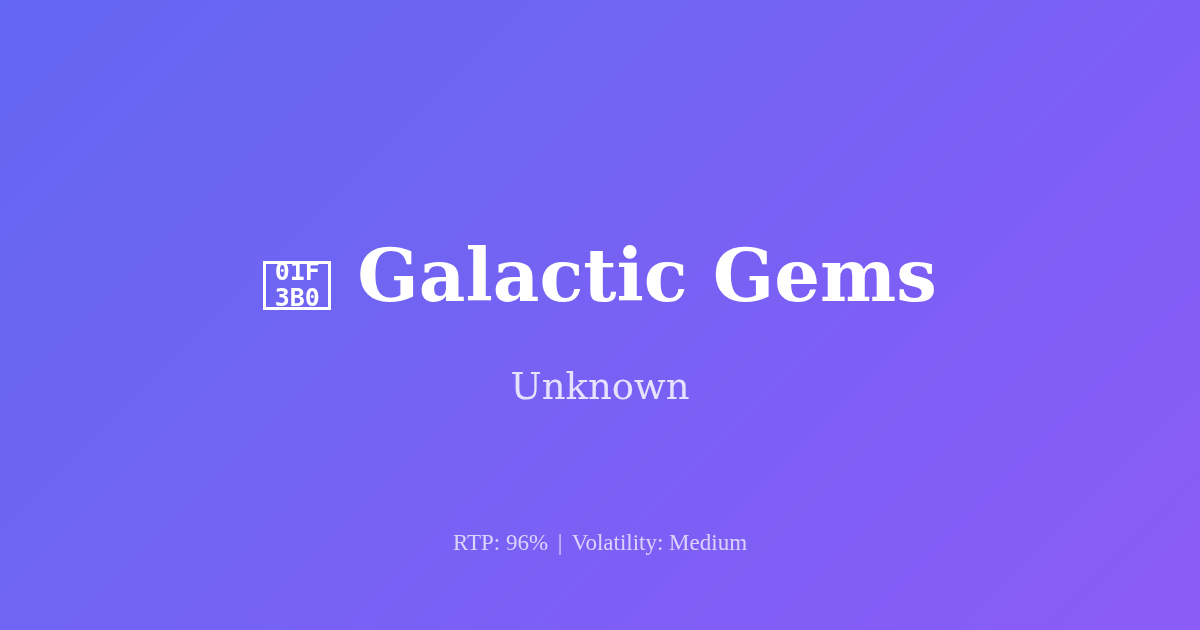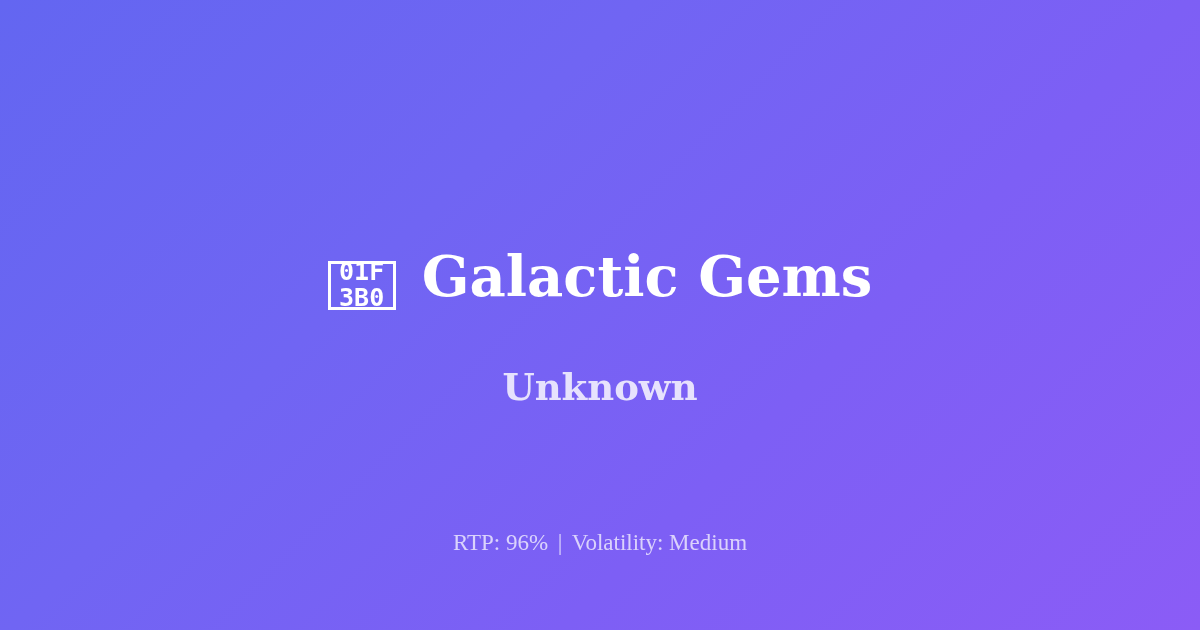--- a/index.html
+++ b/index.html
@@ -61,36 +61,36 @@
     letter-spacing: 0px;
     color: #ffffff;
     line-height: 26px;
     height: 26px;
     display: block;
   }
 
   .game-title {
     font-family: "DejaVu Serif", "Liberation Serif", serif;
     font-weight: 700;
-    font-size: 56px;
+    font-size: 72px;
     line-height: 88px;
     color: #ffffff;
     white-space: nowrap;
     letter-spacing: 0px;
   }
 
   
   .provider {
     position: absolute;
     left: 0;
     right: 0;
     top: 364px;
     text-align: center;
     font-family: "DejaVu Serif", "Liberation Serif", serif;
-    font-weight: 700;
+    font-weight: 400;
     font-size: 37px;
     line-height: 46px;
     color: rgba(255, 255, 255, 0.82);
     white-space: nowrap;
   }
 
   
   .meta-line {
     position: absolute;
     left: 0;

